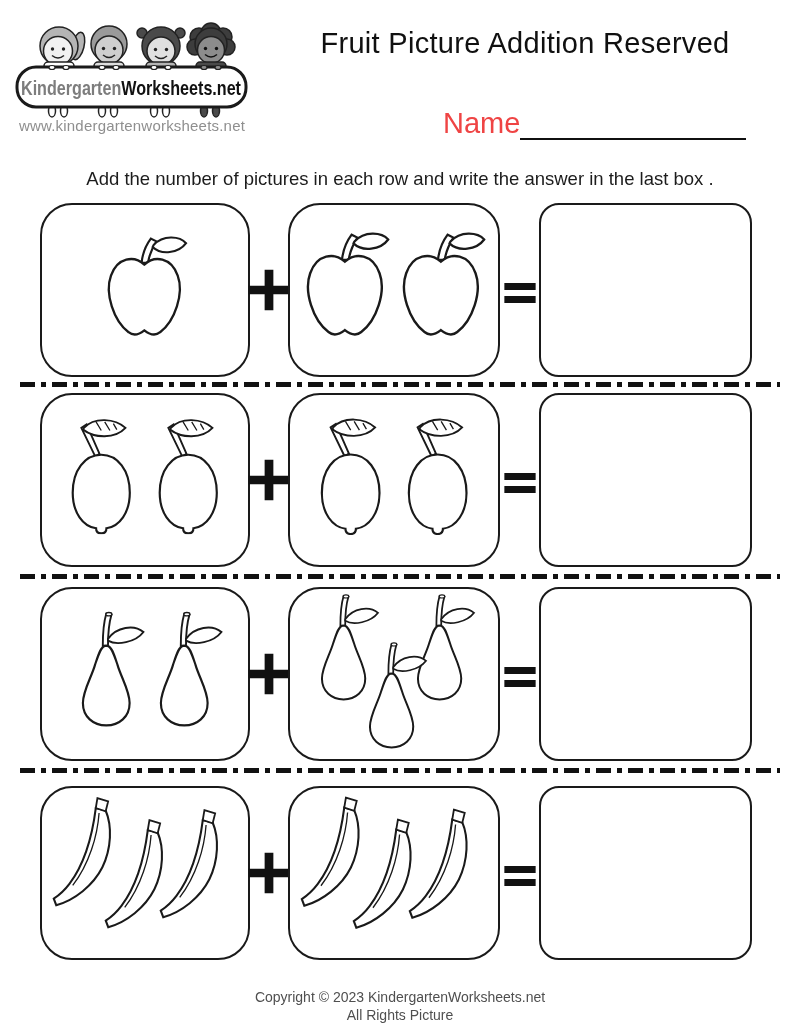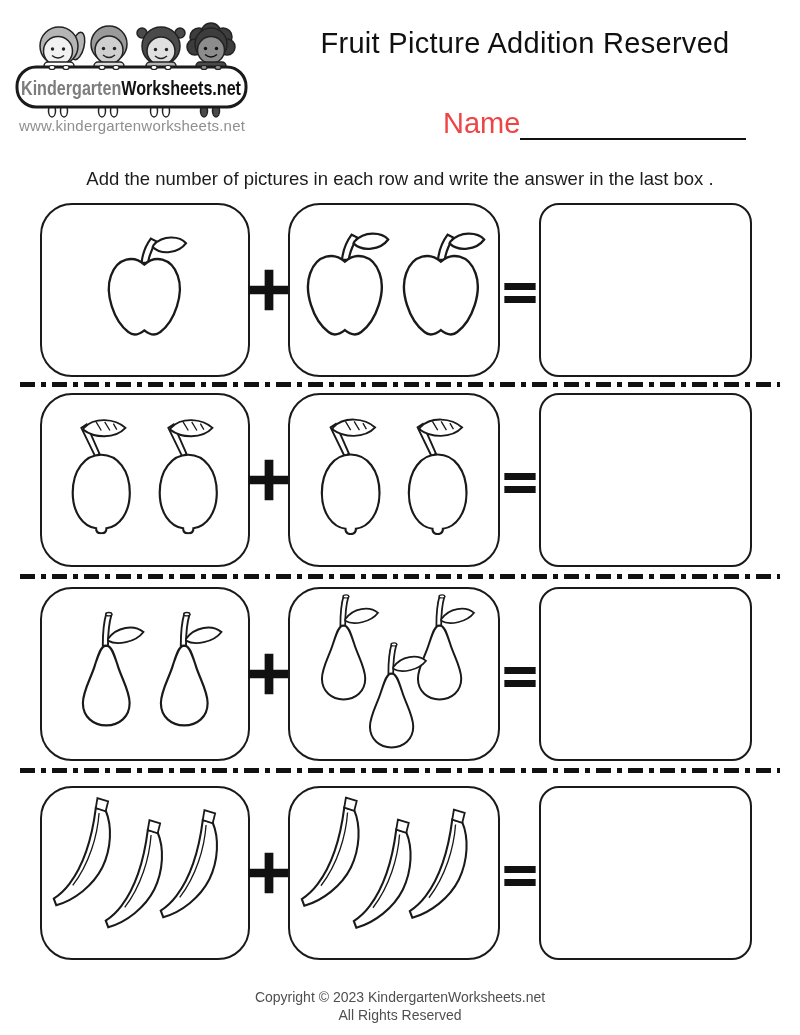--- a/index.html
+++ b/index.html
@@ -231,21 +231,21 @@
       </svg>
       <div class="answer-box"></div>
     </div>
       <div class="cutline" style="top: 179px;"></div>
       <div class="cutline" style="top: 371px;"></div>
       <div class="cutline" style="top: 565px;"></div>
     </div>
 
   <div class="footer">
     <div>Copyright © 2023 KindergartenWorksheets.net</div>
-    <div>All Rights Reserved</div>
+    <div>All Rights Picture</div>
   </div>
 
   <svg class="defs-holder" aria-hidden="true">
     <defs>
       <symbol id="sym-apple" viewBox="0 0 100 120">
         <path d="M47,34 C48,25 51,16 57,8 L63,11 C58,19 55,27 54,34 Z" fill="#fff" stroke="#1a1a1a" stroke-width="2.3"></path>
         <path d="M50,36 C39,26 21,28 14,48 C7,67 17,97 33,109 C39,114 45,111 50,107 C55,111 61,114 67,109 C83,97 93,67 86,48 C79,28 61,26 50,36 Z" fill="#fff" stroke="#1a1a1a" stroke-width="2.5"></path>
         <path d="M60,15 C70,4 88,5 95,13 C87,24 68,26 59,17 Z" fill="#fff" stroke="#1a1a1a" stroke-width="2.3"></path>
       </symbol>
       <symbol id="sym-lemon" viewBox="0 0 100 140">

